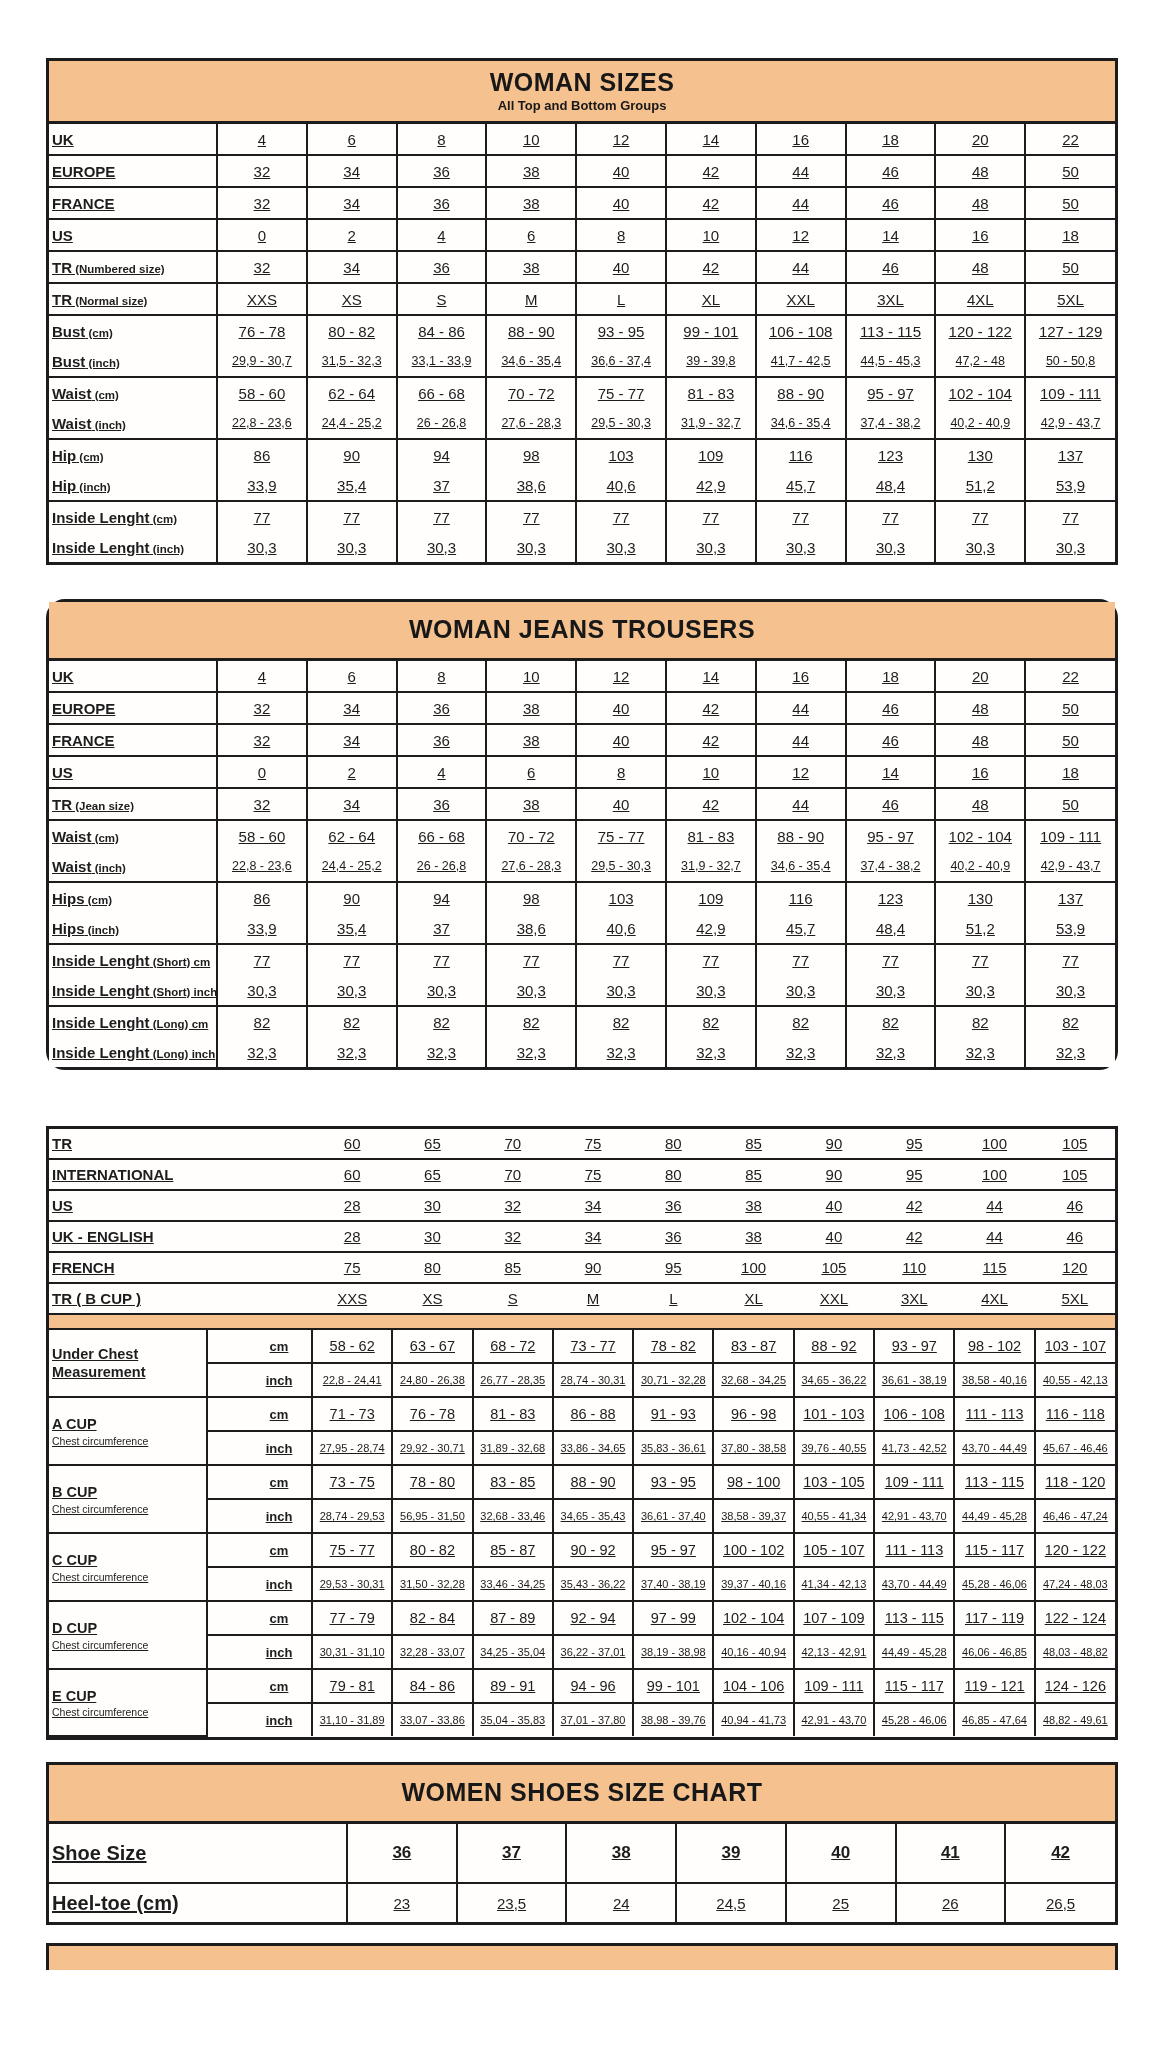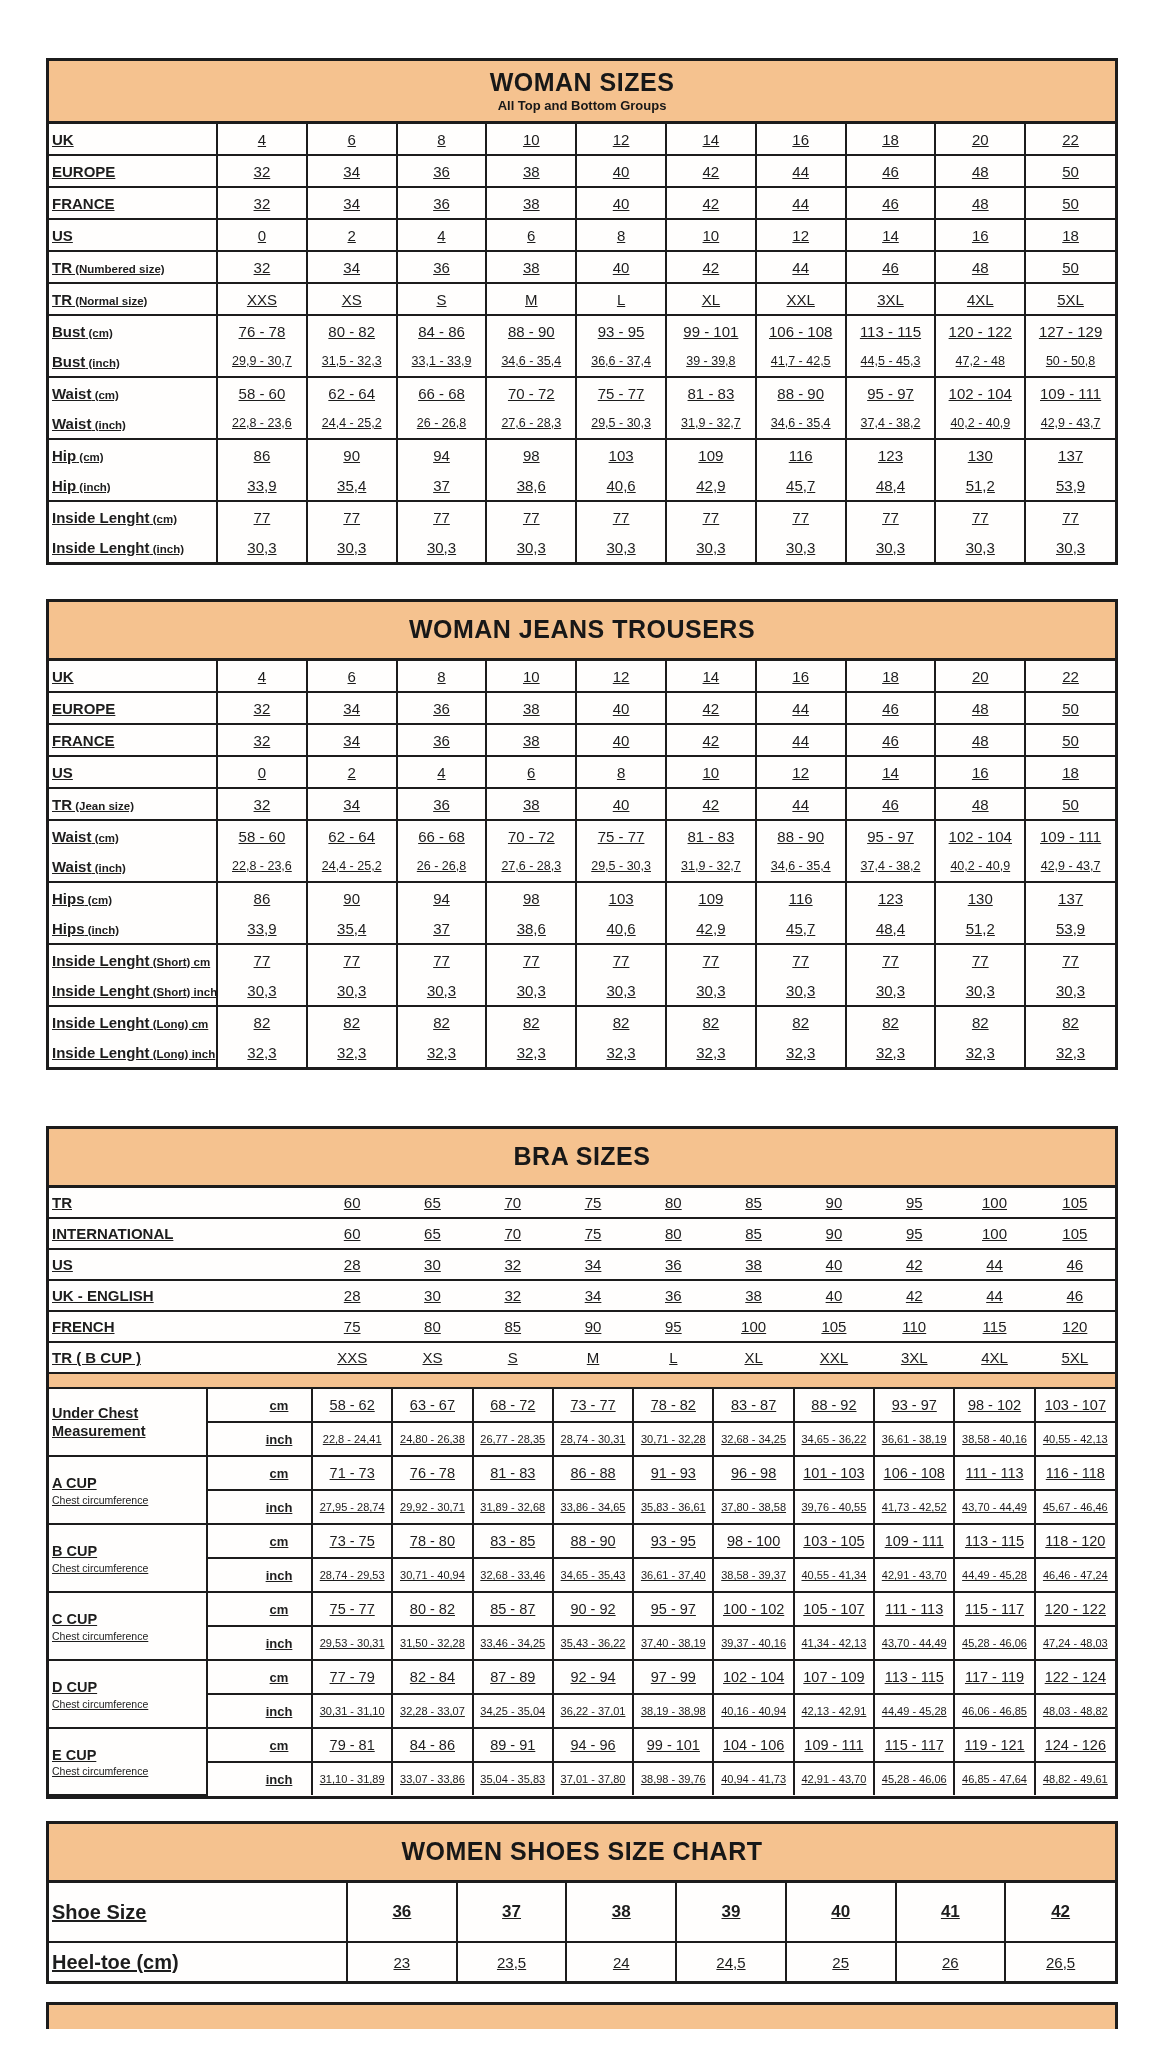--- a/index.html
+++ b/index.html
@@ -255,21 +255,21 @@
             <td class="val">30,3</td>
             <td class="val">30,3</td>
             <td class="val">30,3</td>
             <td class="val">30,3</td>
             <td class="val">30,3</td>
           </tr>
         </tbody>
     </table>
   </section>
 
-  <section class="size-table" style="margin-bottom:56px;">
+  <section class="size-table" style="margin-bottom:56px;border-radius:19px;">
     <header class="band single">
       <div class="band-title">WOMAN JEANS TROUSERS</div>
     </header>
     <table class="grid">
       <colgroup>
           <col style="width:168px">
           <col>
           <col>
           <col>
           <col>
@@ -448,23 +448,20 @@
             <td class="val">32,3</td>
             <td class="val">32,3</td>
             <td class="val">32,3</td>
             <td class="val">32,3</td>
           </tr>
         </tbody>
     </table>
   </section>
 
   <section class="size-table" style="margin-bottom:22px;">
-    <header class="band single">
-      <div class="band-title">BRA SIZES</div>
-    </header>
     <table class="grid plain">
       <colgroup>
           <col style="width:263px">
           <col>
           <col>
           <col>
           <col>
           <col>
           <col>
           <col>
@@ -642,21 +639,21 @@
             <td class="val">93 - 95</td>
             <td class="val">98 - 100</td>
             <td class="val">103 - 105</td>
             <td class="val">109 - 111</td>
             <td class="val">113 - 115</td>
             <td class="val">118 - 120</td>
           </tr>
           <tr class="inch">
             <td class="unit">inch</td>
             <td class="val">28,74 - 29,53</td>
-            <td class="val">30,71 - 40,94</td>
+            <td class="val">56,95 - 31,50</td>
             <td class="val">32,68 - 33,46</td>
             <td class="val">34,65 - 35,43</td>
             <td class="val">36,61 - 37,40</td>
             <td class="val">38,58 - 39,37</td>
             <td class="val">40,55 - 41,34</td>
             <td class="val">42,91 - 43,70</td>
             <td class="val">44,49 - 45,28</td>
             <td class="val">46,46 - 47,24</td>
           </tr>
           <tr class="gtop">

